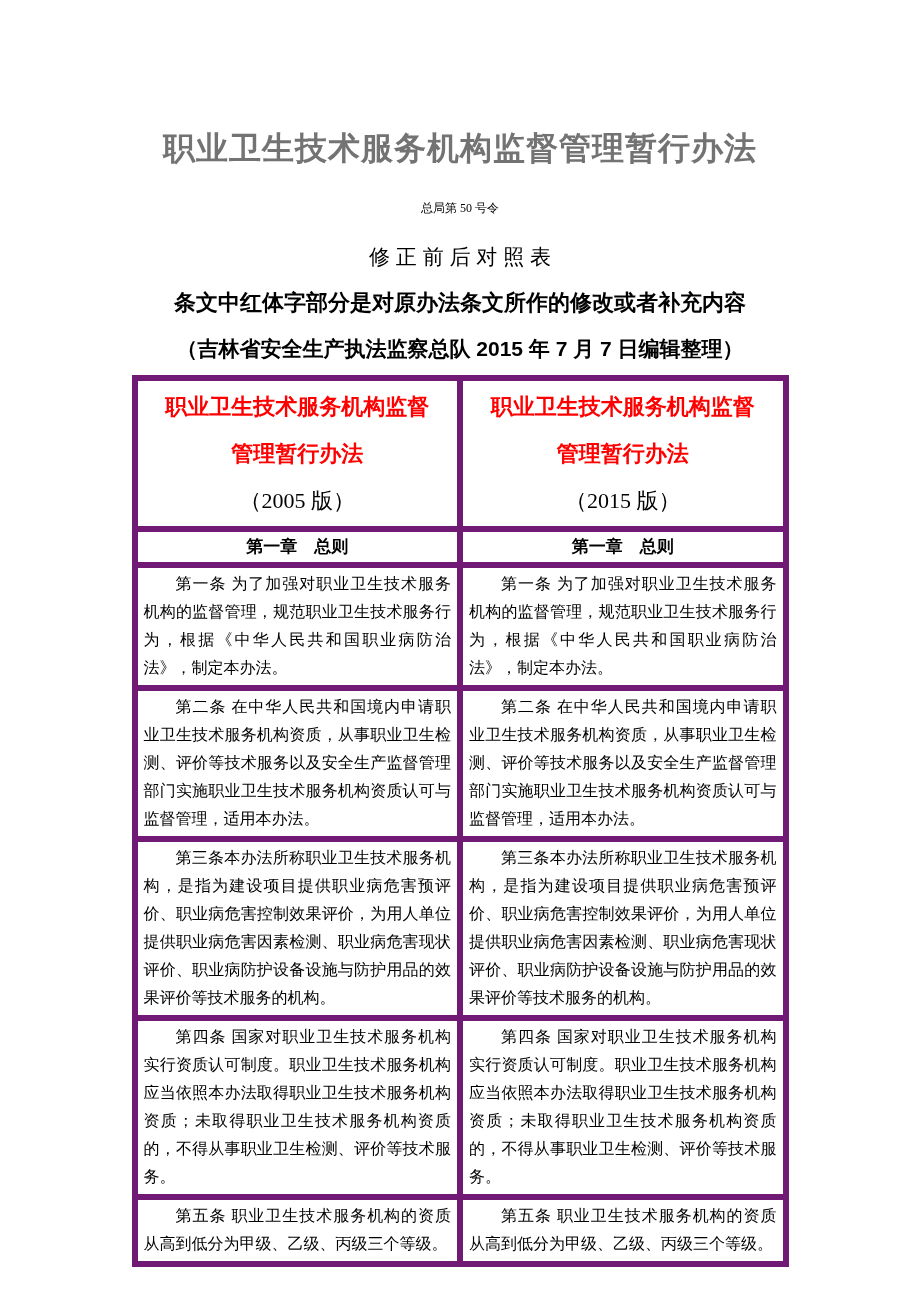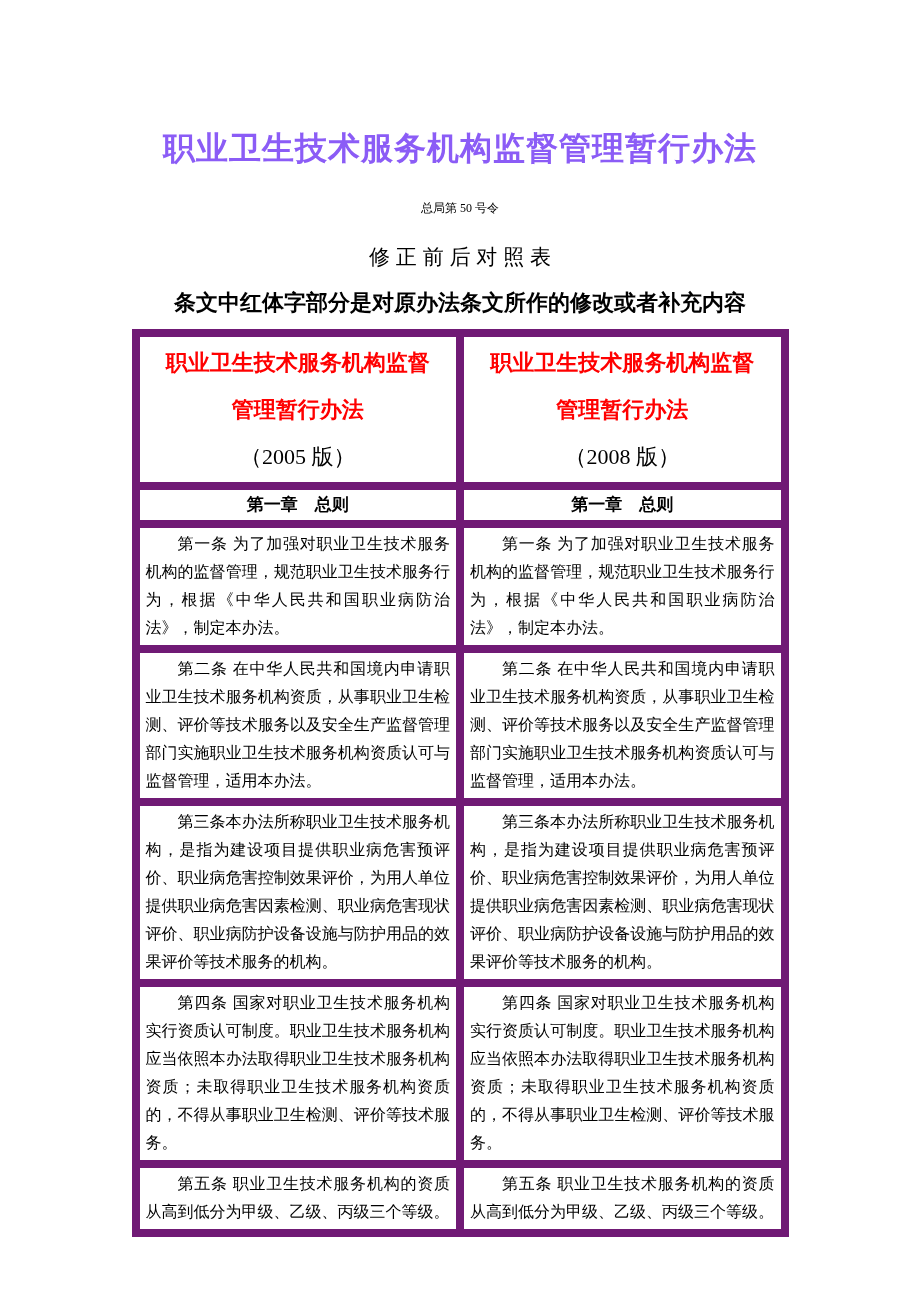--- a/index.html
+++ b/index.html
@@ -17,21 +17,21 @@
     overflow: hidden;
   }
   .doc-title {
     margin: 0;
     padding-top: 126px;
     text-align: center;
     font-family: "Liberation Sans", "DejaVu Sans", sans-serif;
     font-weight: bold;
     font-size: 32px;
     letter-spacing: 1px;
-    color: #8b5cf6;
+    color: #737373;
     line-height: 44px;
   }
   .doc-subtitle {
     margin: 26px 0 0 0;
     text-align: center;
     font-size: 12px;
     line-height: 24px;
     font-weight: normal;
   }
   .doc-heading {
@@ -58,21 +58,21 @@
     font-size: 21px;
     line-height: 26px;
   }
   table.compare-table {
     width: 657px;
     margin: 13px auto 0 auto;
     border-collapse: collapse;
     table-layout: fixed;
   }
   table.compare-table td {
-    border: 8px solid #701a75;
+    border: 6px solid #701a75;
     width: 50%;
     vertical-align: top;
   }
   .header-cell {
     height: 138px;
     text-align: center;
     padding: 2px 4px;
   }
   .col-title-line {
     color: #ff0000;
@@ -108,33 +108,34 @@
 <div class="page">
 
   <h1 class="doc-title">职业卫生技术服务机构监督管理暂行办法</h1>
 
   <p class="doc-subtitle">总局第 50 号令</p>
 
   <p class="doc-heading">修 正 前 后 对 照 表</p>
 
   <p class="doc-note">条文中红体字部分是对原办法条文所作的修改或者补充内容</p>
 
+  <p class="doc-credit">（吉林省安全生产执法监察总队 2015 年 7 月 7 日编辑整理）</p>
 
   <table class="compare-table">
     <tbody>
       <tr>
         <td class="header-cell">
           <div class="col-title-line">职业卫生技术服务机构监督</div>
           <div class="col-title-line">管理暂行办法</div>
           <div class="col-version">（2005 版）</div>
         </td>
         <td class="header-cell">
           <div class="col-title-line">职业卫生技术服务机构监督</div>
           <div class="col-title-line">管理暂行办法</div>
-          <div class="col-version">（2008 版）</div>
+          <div class="col-version">（2015 版）</div>
         </td>
       </tr>
       <tr>
         <td class="chapter-cell">第一章　总则</td>
         <td class="chapter-cell">第一章　总则</td>
       </tr>
       <tr>
         <td class="article-cell">第一条 为了加强对职业卫生技术服务机构的监督管理，规范职业卫生技术服务行为，根据《中华人民共和国职业病防治法》，制定本办法。</td>
         <td class="article-cell">第一条 为了加强对职业卫生技术服务机构的监督管理，规范职业卫生技术服务行为，根据《中华人民共和国职业病防治法》，制定本办法。</td>
       </tr>

